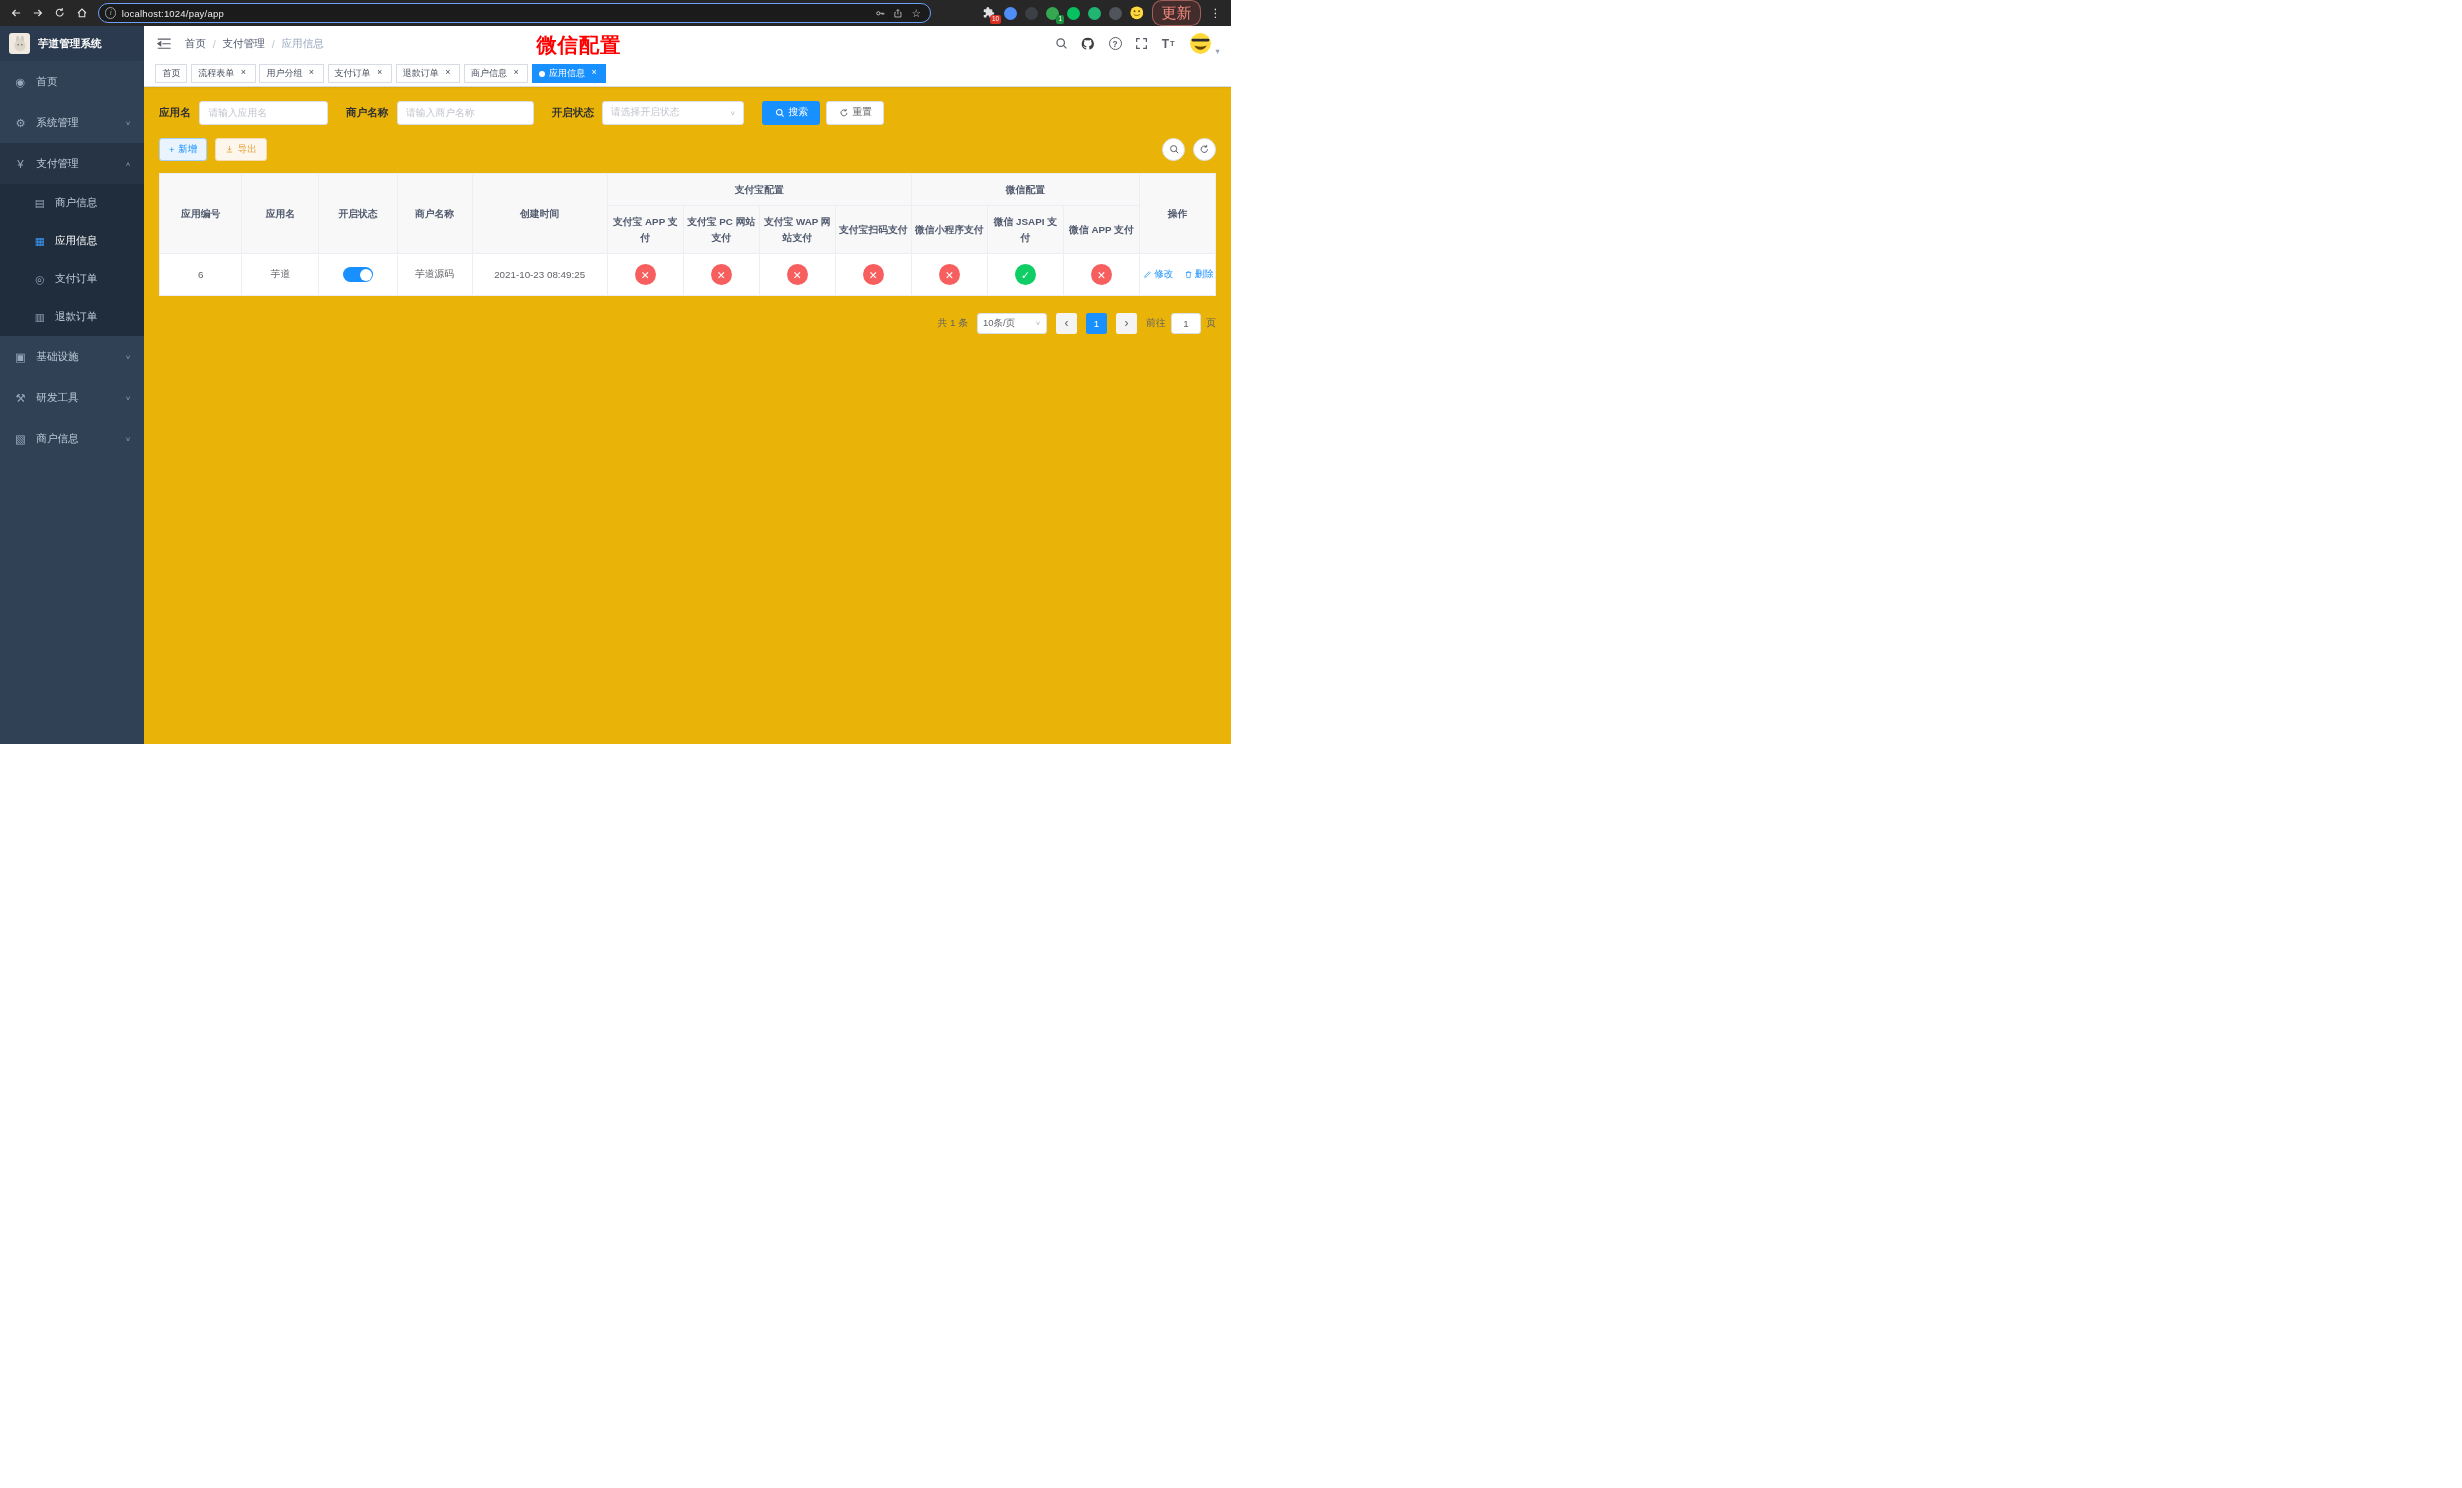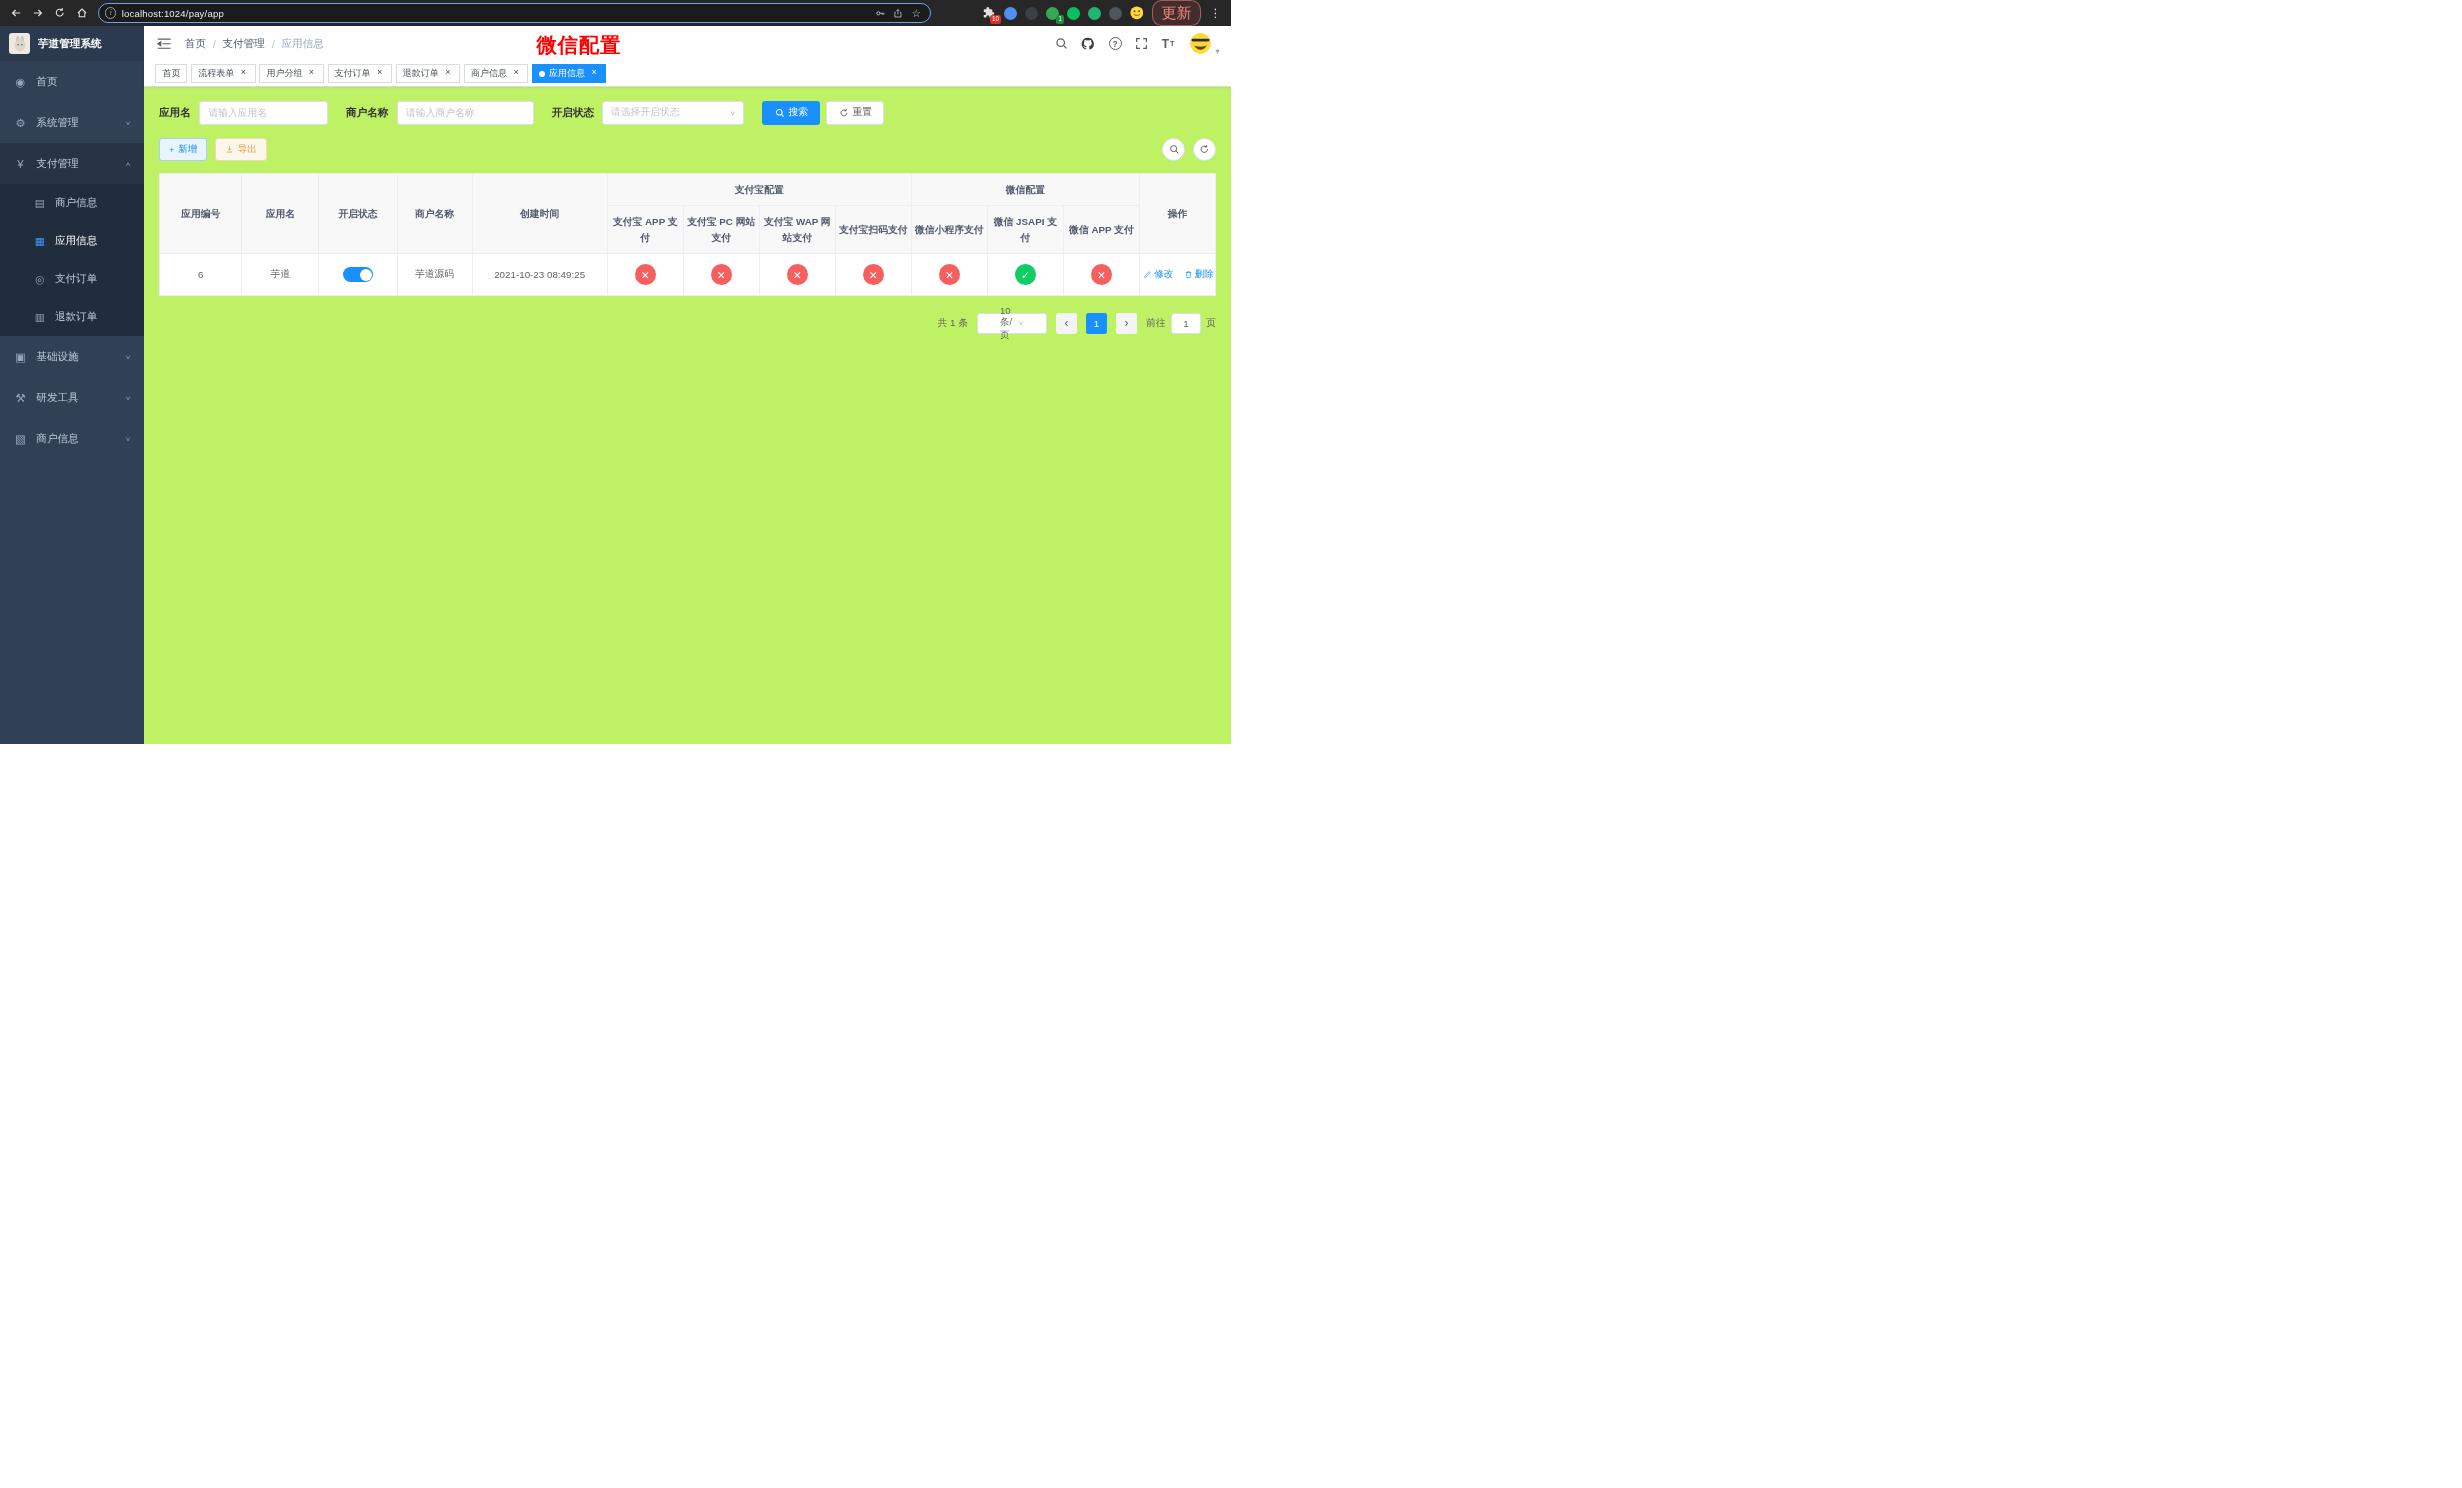--- a/index.html
+++ b/index.html
@@ -66,21 +66,21 @@
   
   .tabsbar{height:26px;border-bottom:0.8px solid #d8dce5;box-shadow:0 0.8px 2.3px 0 rgba(0,0,0,.10);display:flex;align-items:center;gap:3.8px;
     padding:0 11.4px;flex:0 0 auto;background:#fff;position:relative;z-index:2;}
   .tag{height:19.7px;display:inline-flex;align-items:center;gap:3.8px;padding:0 6px;border:0.8px solid #d8dce5;background:#fff;
     color:#495060;font-size:9px;cursor:pointer;white-space:nowrap;}
   .tag .x{width:10.6px;height:10.6px;line-height:9.8px;text-align:center;border-radius:50%;font-size:9px;}
   .tag.active{background:#1890ff;border-color:#1890ff;color:#fff;}
   .tag.active .dot{width:6px;height:6px;border-radius:50%;background:#fff;display:inline-block;}
 
   
-  .content{flex:1;padding:12px 15px;overflow:hidden;background:#bef264;}
+  .content{flex:1;padding:12px 15px;overflow:hidden;background:#eab308;}
   .filter-form{display:flex;align-items:center;margin:1.5px 0 13.6px;}
   .f-group{display:flex;align-items:center;margin-right:18px;}
   .f-label{font-size:10.6px;font-weight:bold;color:#303133;margin-right:8.3px;white-space:nowrap;}
   .f-input{height:24px;border:0.8px solid #dcdfe6;border-radius:3px;padding:0 8.3px;font-size:9.8px;color:#606266;outline:none;font-family:inherit;}
   .f-input::placeholder{color:#c0c4cc;}
   .w170{width:129px}.w160{width:137px}
   .f-select{width:142px;height:24px;border:0.8px solid #dcdfe6;border-radius:3px;display:flex;align-items:center;justify-content:space-between;
     padding:0 7.6px;color:#c0c4cc;font-size:9.8px;cursor:pointer;background:#fff;}
   .sel-caret{color:#c0c4cc;font-size:8.3px;transform:scaleY(.75);}
   .btn{height:24px;border-radius:3px;font-size:9.8px;display:inline-flex;align-items:center;gap:3.8px;padding:0 11.4px;cursor:pointer;
@@ -107,21 +107,21 @@
   .switch.on{background:#1890ff;}
   .switch .knob{position:absolute;top:1.5px;left:1.5px;width:12px;height:12px;border-radius:50%;background:#fff;}
   .switch.on .knob{left:16.7px;}
   .op-cell{white-space:nowrap;}
   .op-link{color:#1890ff;font-size:9.5px;display:inline-flex;align-items:center;gap:2.3px;cursor:pointer;}
   .op-link + .op-link{margin-left:7.6px;text-align:right;}
 
   
   .pagination{display:flex;align-items:center;justify-content:flex-end;gap:9px;margin-top:16.7px;font-size:9.8px;color:#606266;}
   .psize{width:70px;height:21px;border:0.8px solid #dcdfe6;border-radius:3px;display:flex;align-items:center;justify-content:space-between;
-    padding:0 22px;color:#606266;font-size:9.5px;cursor:pointer;background:#fff;}
+    padding:0 5px;color:#606266;font-size:9.5px;cursor:pointer;background:#fff;}
   .pbtn{min-width:21px;height:21px;background:#f4f4f5;border-radius:2.3px;display:flex;align-items:center;justify-content:center;color:#606266;font-size:12px;cursor:pointer;}
   .pnum{min-width:21px;height:21px;background:#1890ff;color:#fff;border-radius:2.3px;display:flex;align-items:center;justify-content:center;font-size:9.8px;cursor:pointer;}
   .goto{display:flex;align-items:center;gap:5.3px;}
   .goto-input{width:30px;height:21px;border:0.8px solid #dcdfe6;border-radius:3px;text-align:center;font-size:9.8px;color:#606266;outline:none;font-family:inherit;}
 </style>
 </head>
 <body>
 
 <div class="screen">
 

